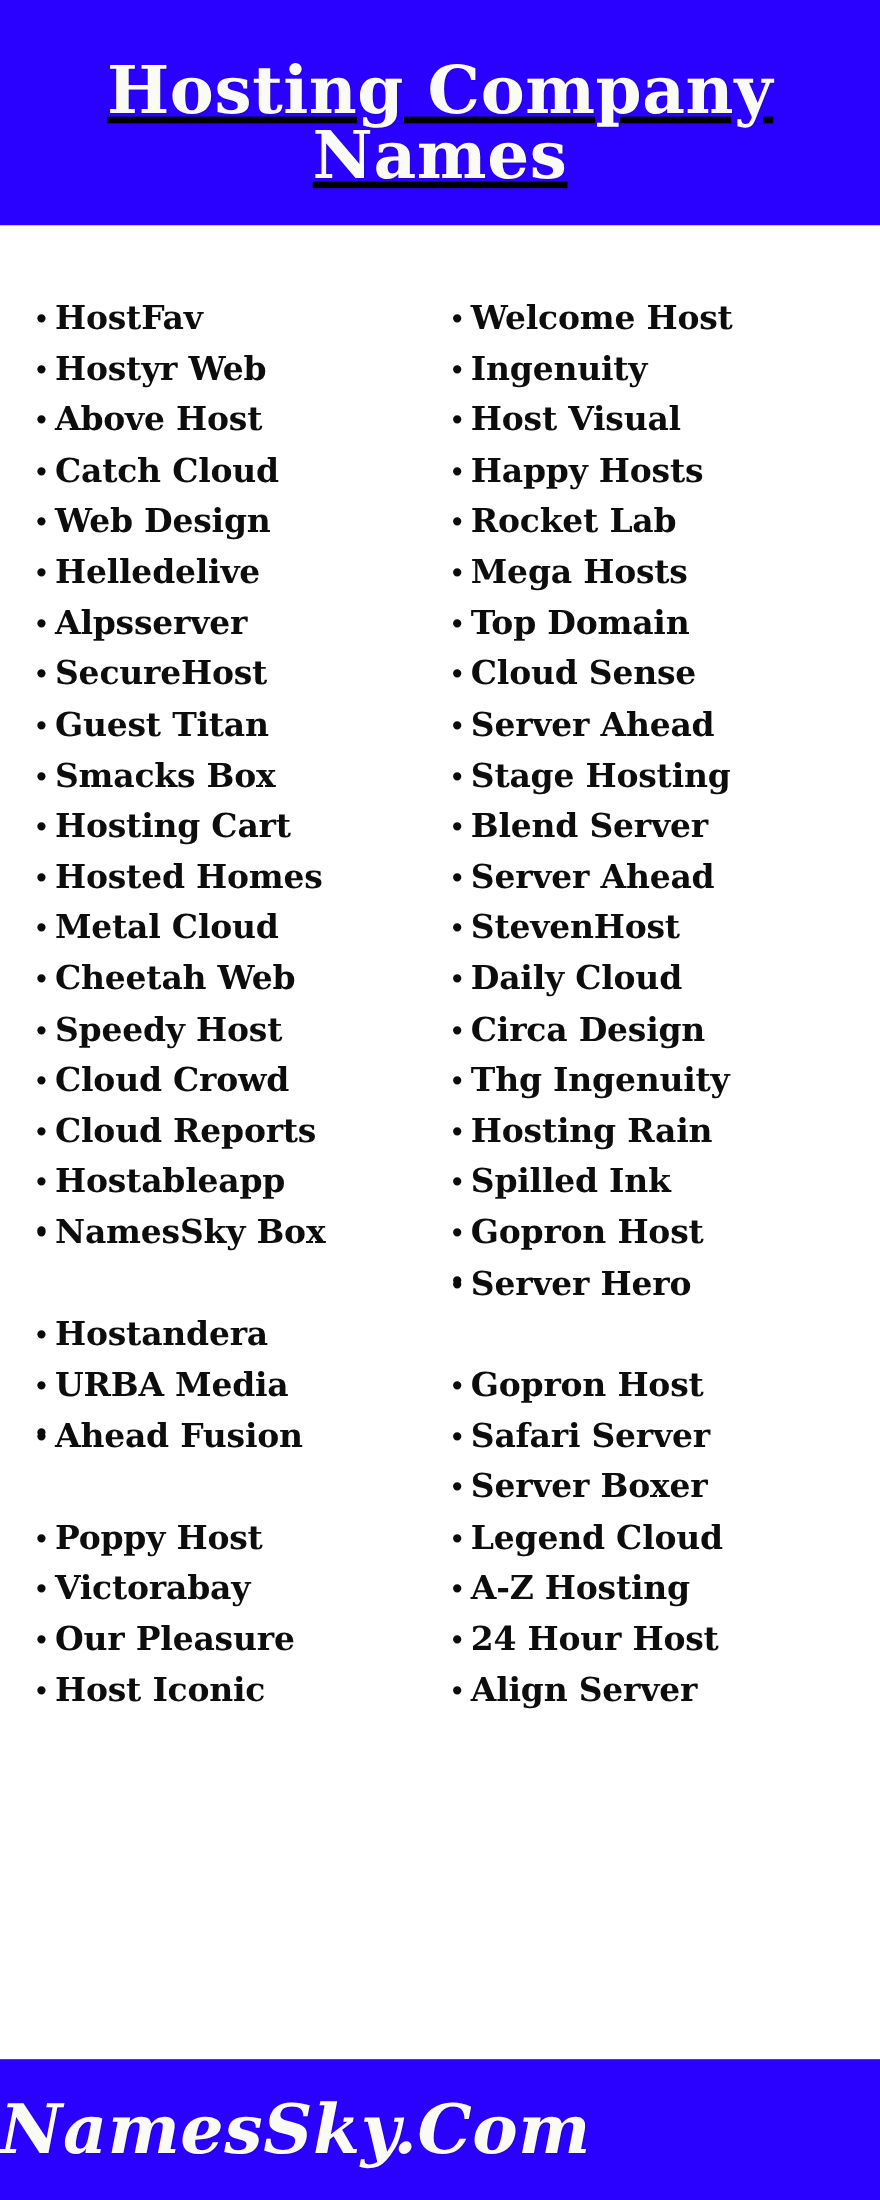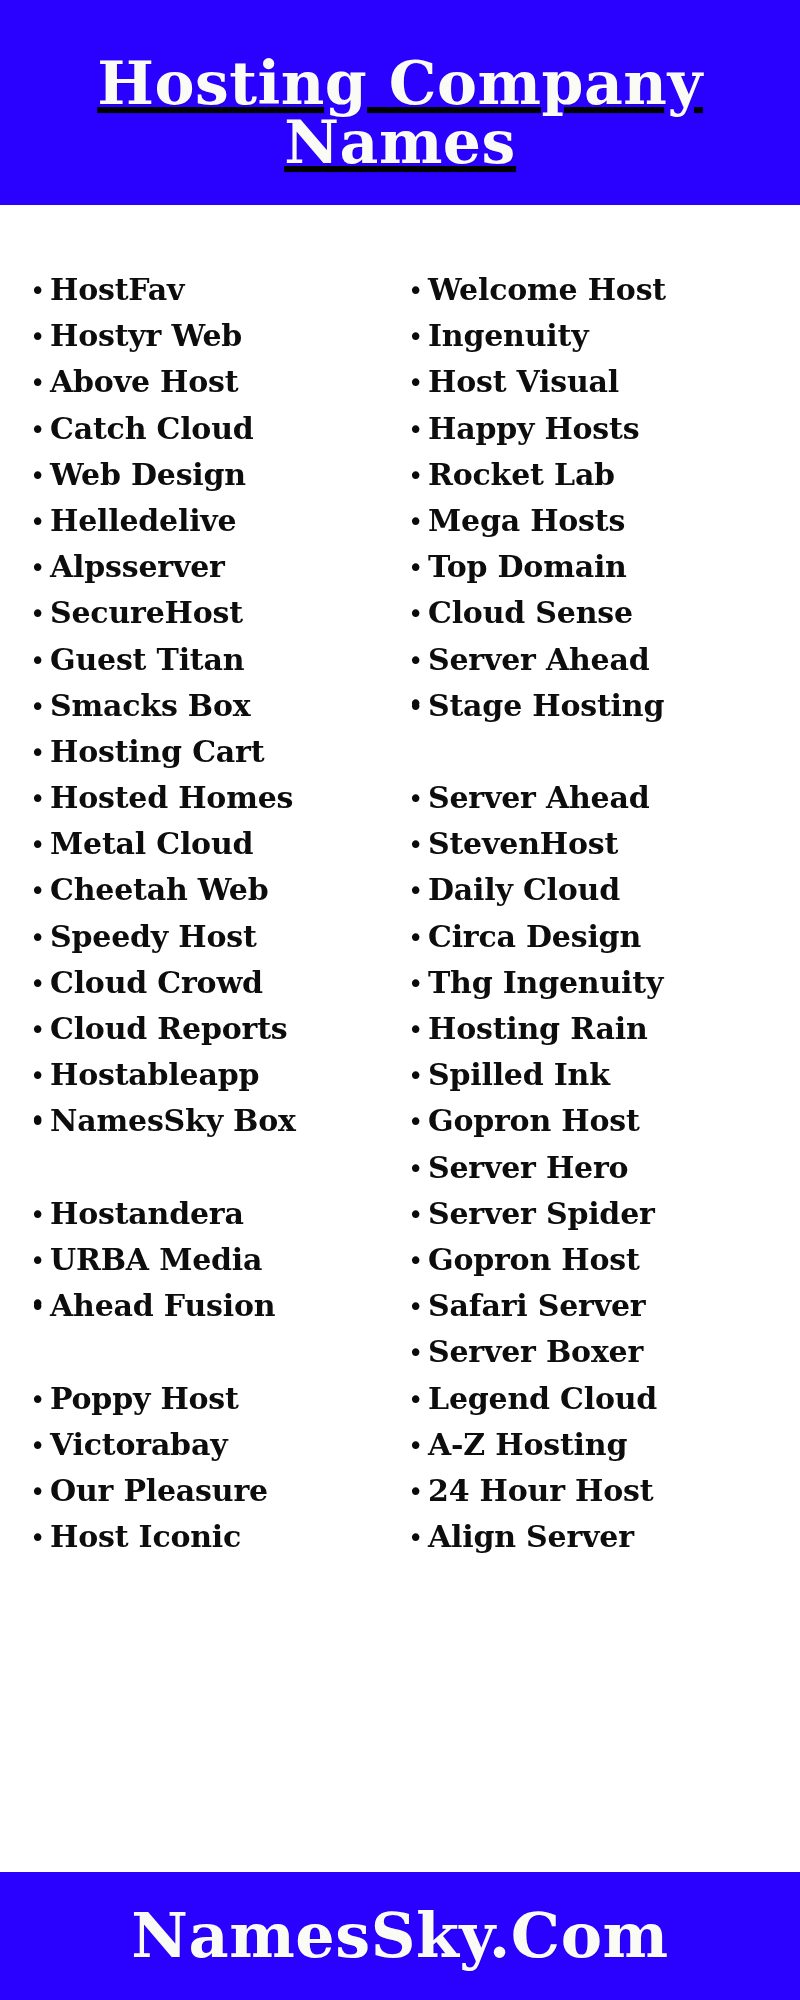--- a/index.html
+++ b/index.html
@@ -110,22 +110,22 @@
   }
 
   
   .footer-band {
     flex: 0 0 128px;
     width: 100%;
     height: 128px;
     background: var(--brand, #2a00ff);
     display: flex;
     align-items: center;
-    justify-content: center;
     overflow: hidden;
+    font-style: italic;
   }
   .footer-brand {
     color: #fbfbf5;
     font-family: "DejaVu Serif", "Liberation Serif", serif;
     font-weight: 700;
     font-size: 62px;
     line-height: 1;
     letter-spacing: 0.5px;
     text-shadow: 1px 1px 0 rgba(0,0,0,0.10);
     white-space: nowrap;
@@ -297,20 +297,21 @@
           <li>
             <span class="bullet">•</span>
             <span class="name-text">Server Ahead</span>
           </li>
           <li>
             <span class="bullet">•</span>
             <span class="name-text">Stage Hosting</span>
           </li>
           <li>
             <span class="bullet">•</span>
+            <span class="name-text">Blend Server</span>
           </li>
           <li>
             <span class="bullet">•</span>
             <span class="name-text">Server Ahead</span>
           </li>
           <li>
             <span class="bullet">•</span>
             <span class="name-text">StevenHost</span>
           </li>
           <li>
@@ -336,21 +337,20 @@
           <li>
             <span class="bullet">•</span>
             <span class="name-text">Gopron Host</span>
           </li>
           <li>
             <span class="bullet">•</span>
             <span class="name-text">Server Hero</span>
           </li>
           <li>
             <span class="bullet">•</span>
-            <span class="name-text">Server Spider</span>
           </li>
           <li>
             <span class="bullet">•</span>
             <span class="name-text">Gopron Host</span>
           </li>
           <li>
             <span class="bullet">•</span>
             <span class="name-text">Safari Server</span>
           </li>
           <li>

